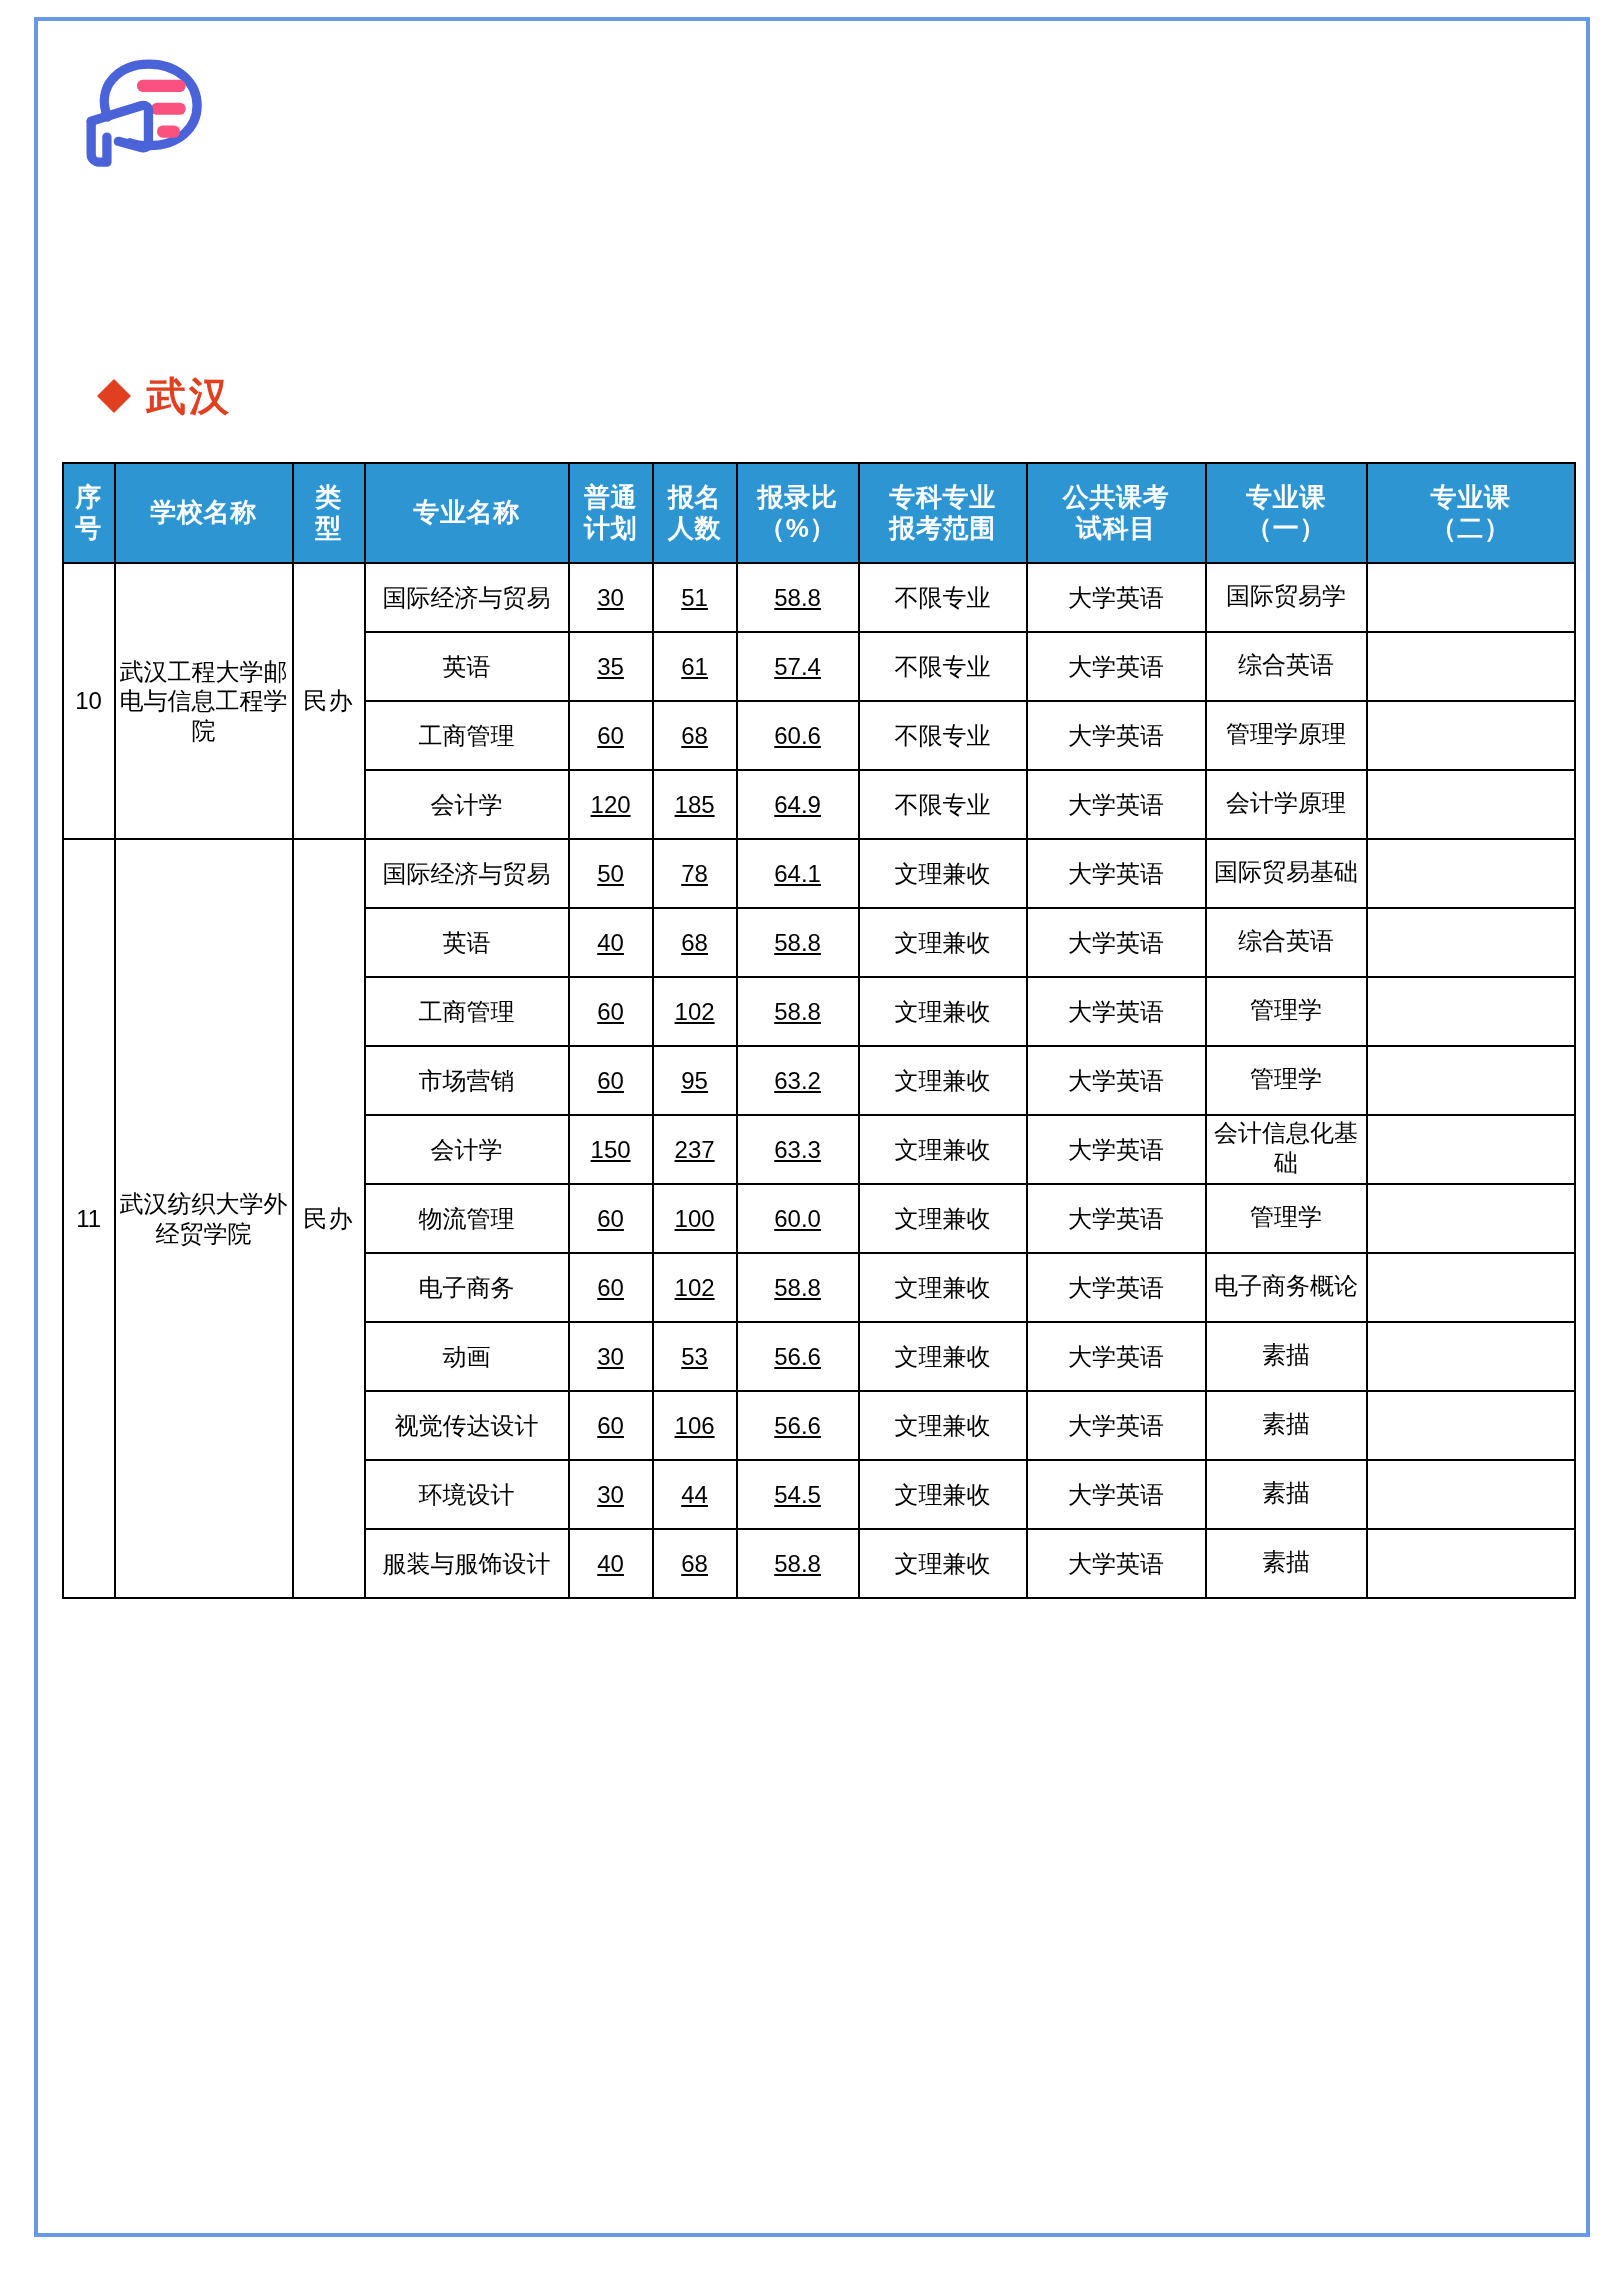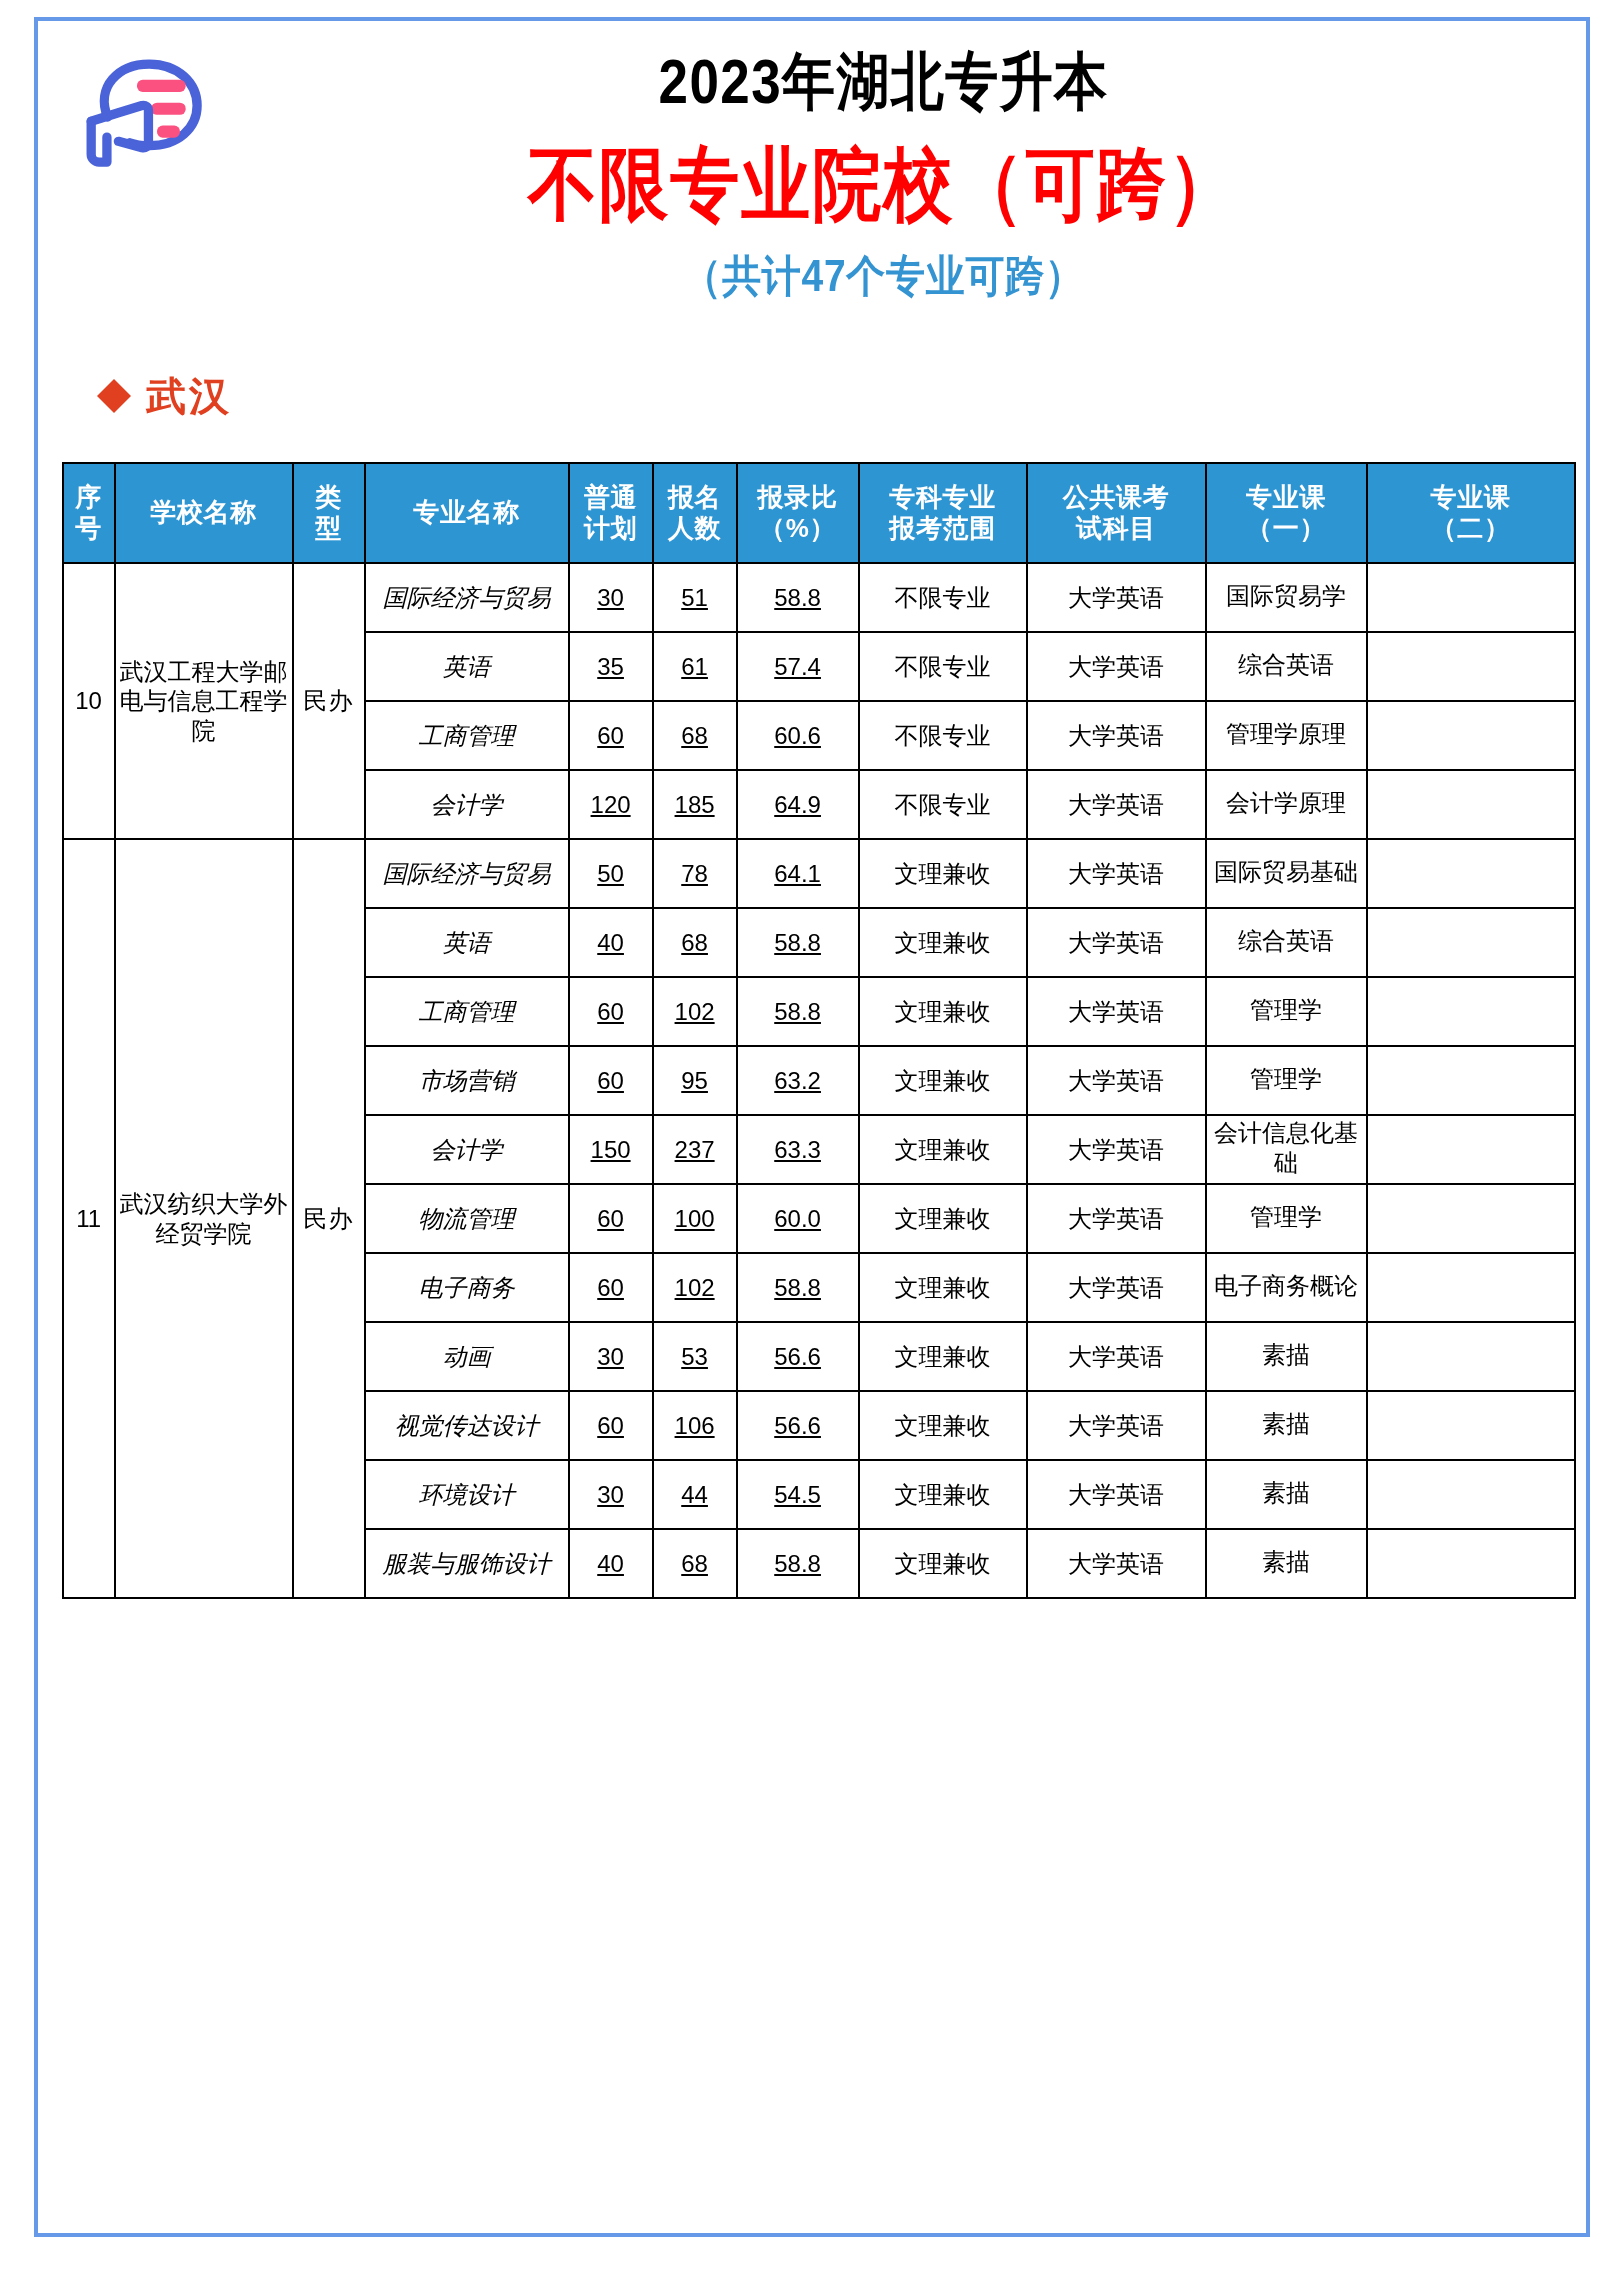--- a/index.html
+++ b/index.html
@@ -175,21 +175,20 @@
   }
   td.cell-type {
     font-size: 24px;
     line-height: 1.45;
     letter-spacing: 1.4px;
     border-radius: 9px;
   }
   td.cell-major {
     font-size: 24px;
     padding: 2.9px 8.6px;
-    font-style: italic;
   }
   td.cell-num {
     font-size: 27px;
     text-decoration: underline;
   }
   td.cell-major1 {
     font-size: 24px;
     padding: 2.9px 5.7px;
     font-family: Liberation Mono, monospace;
   }
@@ -209,25 +208,20 @@
         <svg viewBox="0 0 190 170" xmlns="http://www.w3.org/2000/svg">
           <path d="M47 92 C30 50, 62 18, 105 18 C145 18, 172 44, 172 76 C172 108, 145 132, 105 132 C95 132, 86 131, 78 128" fill="none" stroke="#4a63d8" stroke-width="13" stroke-linecap="round"></path>
           <rect x="88" y="40" width="68" height="17" rx="8" fill="#fb5181"></rect>
           <rect x="108" y="72" width="48" height="17" rx="8" fill="#fb5181"></rect>
           <rect x="116" y="104" width="32" height="17" rx="8" fill="#fb5181"></rect>
           <path d="M24 98 L24 144 C24 150, 29 155, 35 155 L46 155 L46 120" fill="none" stroke="#4a63d8" stroke-width="13" stroke-linejoin="round" stroke-linecap="round"></path>
           <path d="M24 98 L62 86 L95 76 C100 75, 104 78, 104 83 L104 128 C104 133, 100 136, 95 135 L62 126" fill="none" stroke="#4a63d8" stroke-width="13" stroke-linejoin="round" stroke-linecap="round"></path>
         </svg>
       </div>
 
-      <div class="title-block">
-        <div class="title-main">2023年湖北专升本</div>
-        <div class="title-red">不限专业院校（可跨）</div>
-        <div class="title-sub">（共计47个专业可跨）</div>
-      </div>
     </div>
 
     <div class="region-row">
       <span class="region-diamond"></span>
       <span class="region-label">武汉</span>
     </div>
 
     <div class="table-wrap">
       <table class="data">
         <colgroup>

